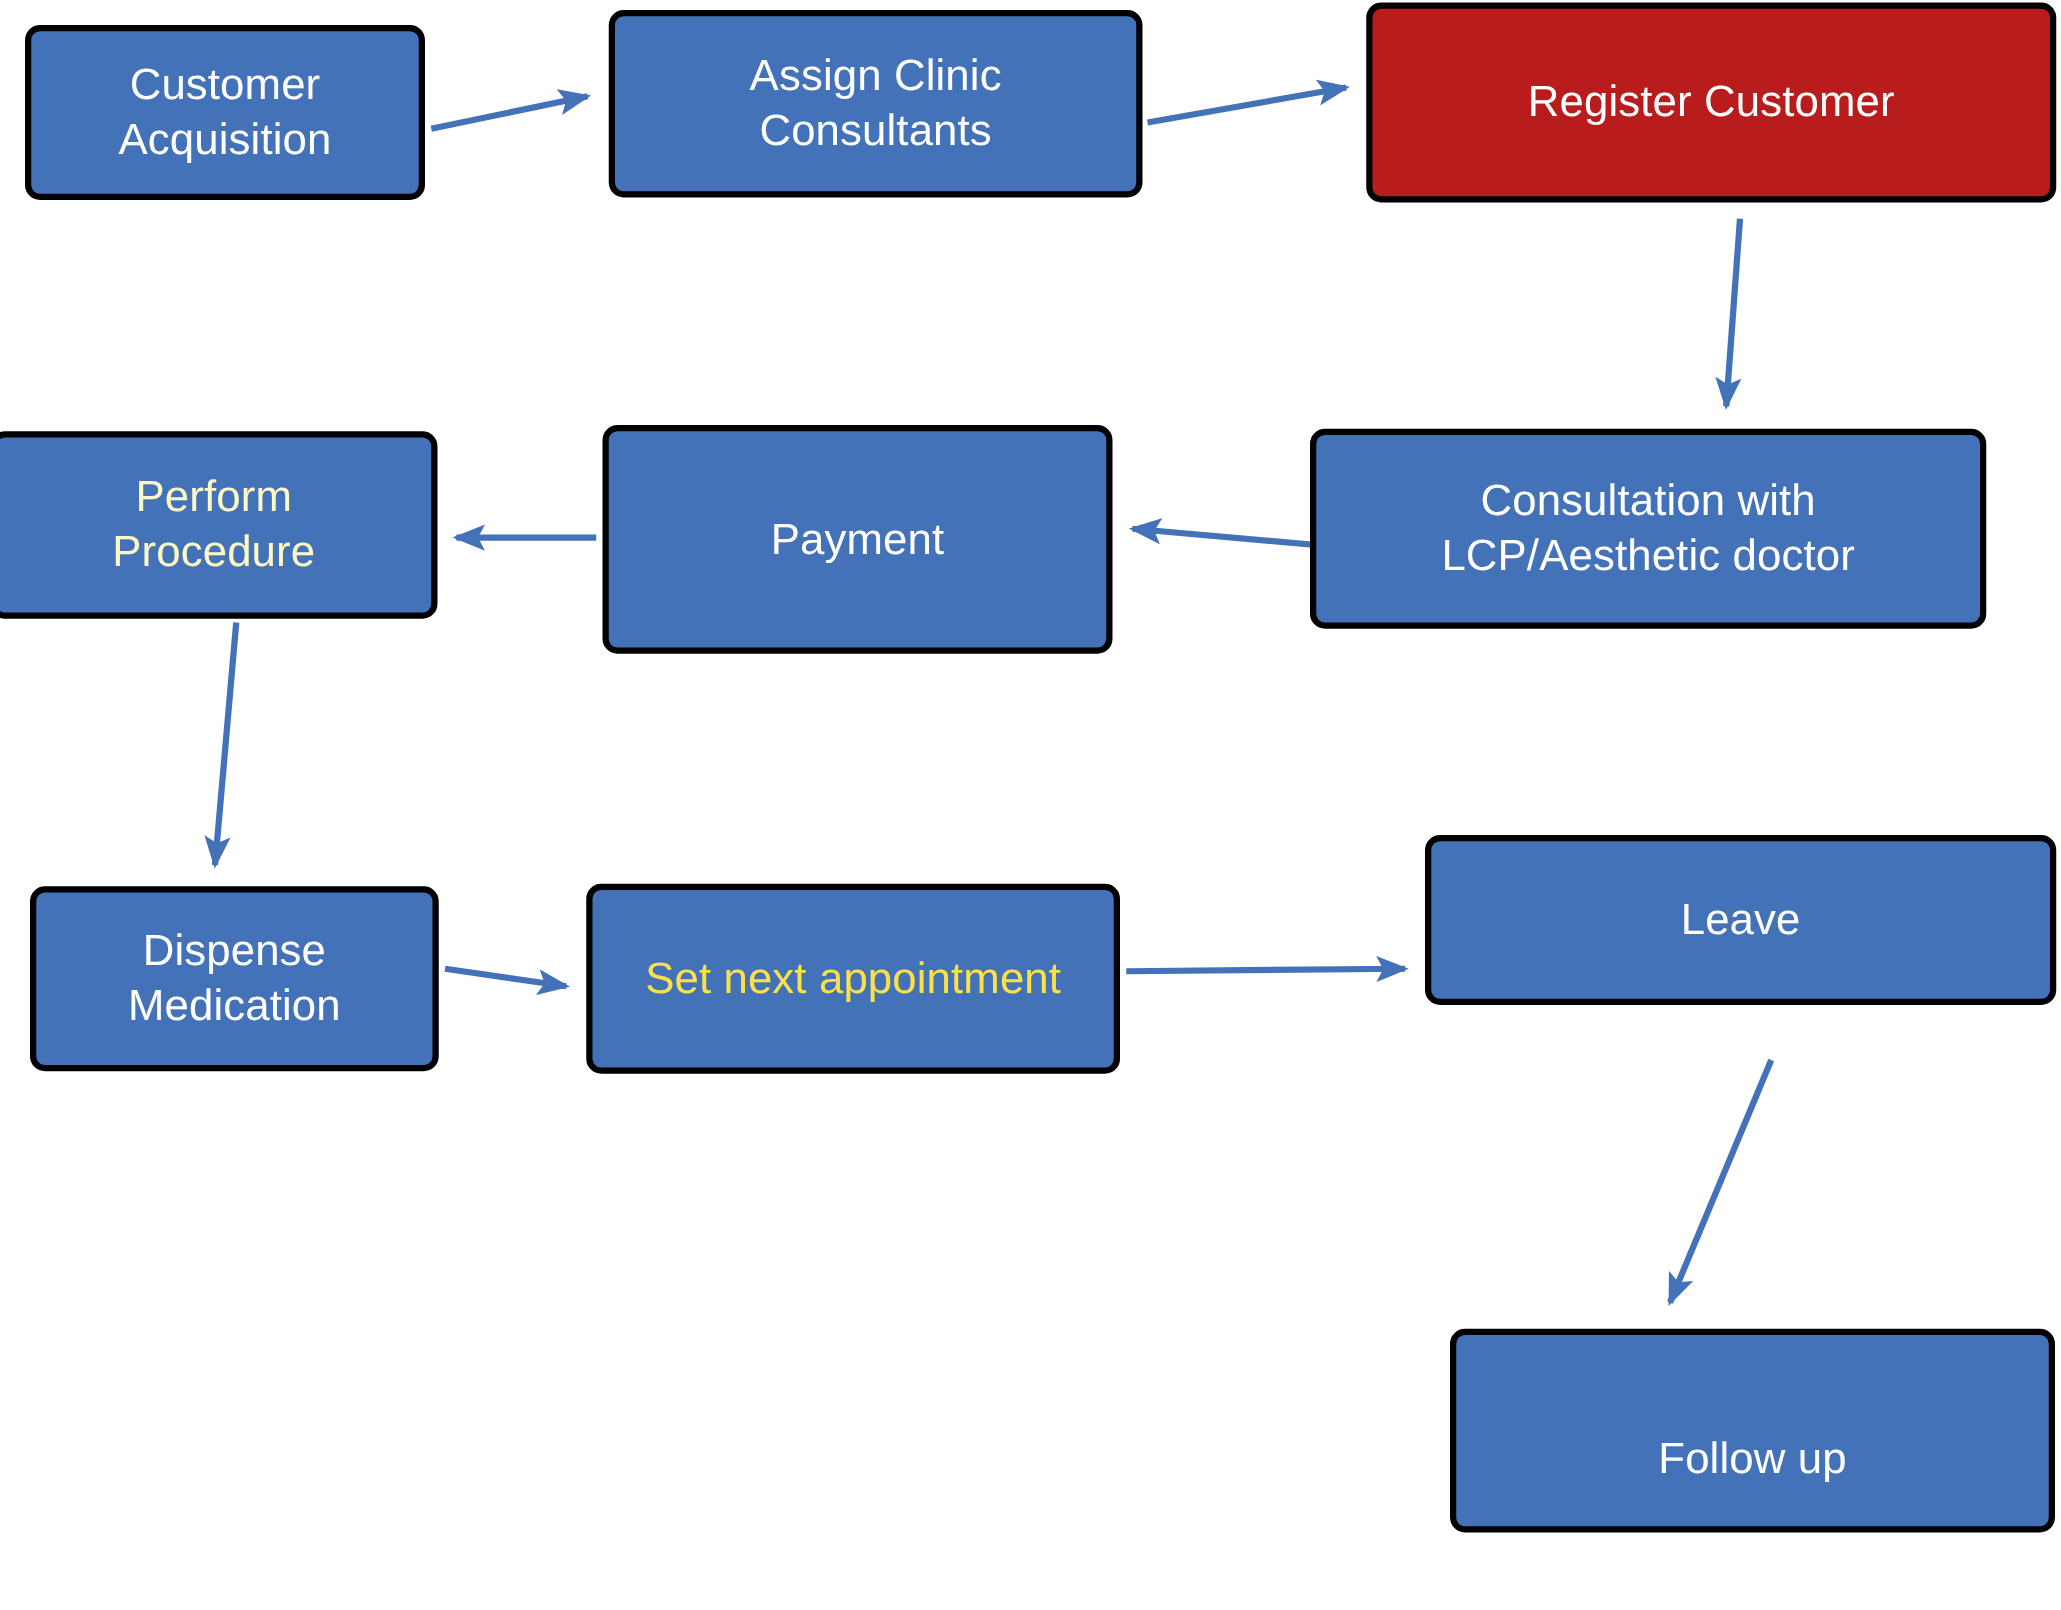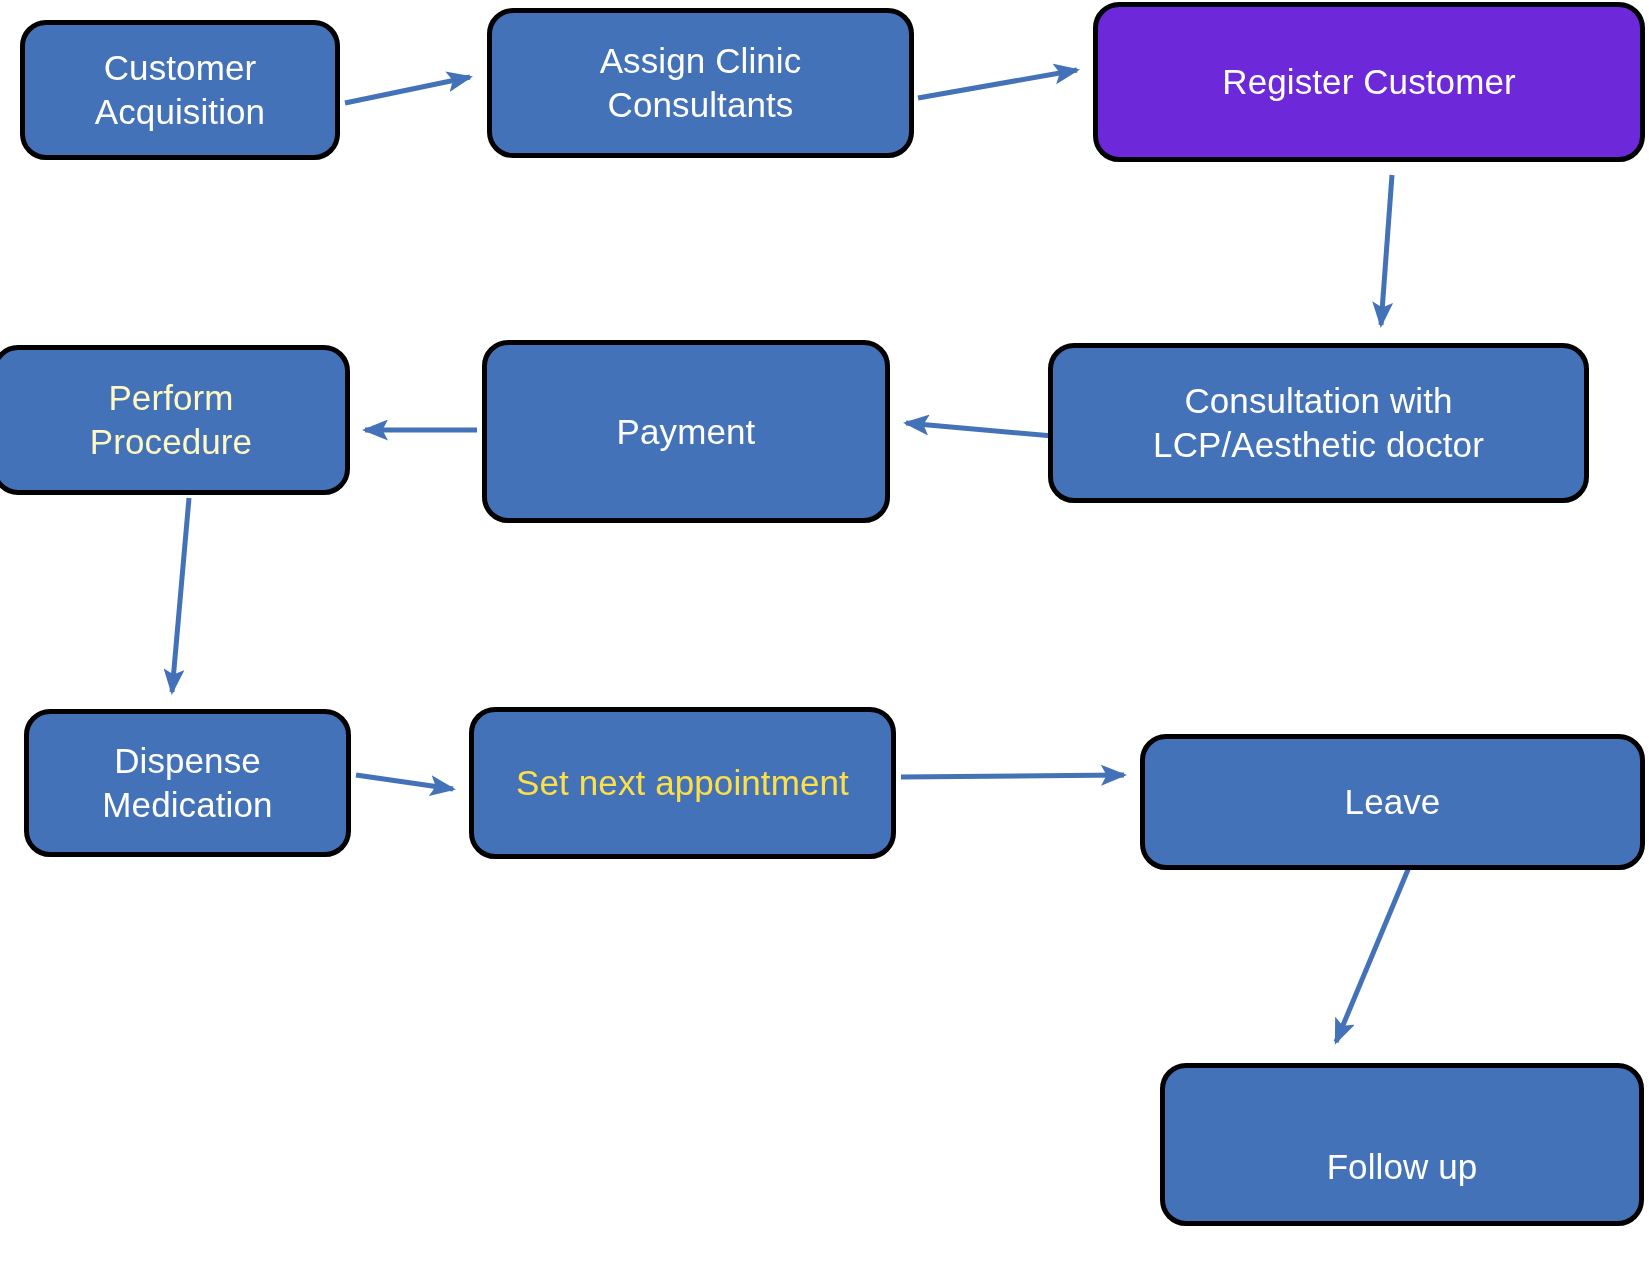--- a/index.html
+++ b/index.html
@@ -23,21 +23,21 @@
     top: 0;
     width: 1649px;
     height: 1288px;
     pointer-events: none;
   }
   .node {
     position: absolute;
     box-sizing: border-box;
     background: #4472B8;
     border: 5px solid #000000;
-    border-radius: 26px;
+    border-radius: 12px;
     display: flex;
     align-items: center;
     justify-content: center;
     text-align: center;
   }
   .node-label {
     color: #ffffff;
     font-family: "Liberation Sans", sans-serif;
     font-size: 35px;
     font-weight: 400;
@@ -73,42 +73,42 @@
 
   <div id="nodes-layer">
       <div class="node" style="left: 20px; top: 20px; width: 320px; height: 140px; background: rgb(68, 114, 184); border-color: rgb(0, 0, 0);">
         <span class="node-label" style="color: rgb(255, 255, 255);">Customer
 Acquisition</span>
       </div>
       <div class="node" style="left: 487px; top: 8px; width: 427px; height: 150px; background: rgb(68, 114, 184); border-color: rgb(0, 0, 0);">
         <span class="node-label" style="color: rgb(255, 255, 255);">Assign Clinic
 Consultants</span>
       </div>
-      <div class="node" style="left: 1093px; top: 2px; width: 552px; height: 160px; background: #6d28d9; border-color: rgb(0, 0, 0);">
+      <div class="node" style="left: 1093px; top: 2px; width: 552px; height: 160px; background: #b91c1c; border-color: rgb(0, 0, 0);">
         <span class="node-label" style="color: rgb(255, 255, 255);">Register Customer</span>
       </div>
       <div class="node" style="left: 1048px; top: 343px; width: 541px; height: 160px; background: rgb(68, 114, 184); border-color: rgb(0, 0, 0);">
         <span class="node-label" style="color: rgb(255, 255, 255);">Consultation with
 LCP/Aesthetic doctor</span>
       </div>
       <div class="node" style="left: 482px; top: 340px; width: 408px; height: 183px; background: rgb(68, 114, 184); border-color: rgb(0, 0, 0);">
         <span class="node-label" style="color: rgb(255, 255, 255);">Payment</span>
       </div>
       <div class="node" style="left: -8px; top: 345px; width: 358px; height: 150px; background: rgb(68, 114, 184); border-color: rgb(0, 0, 0);">
         <span class="node-label" style="color: #fef9c3;">Perform
 Procedure</span>
       </div>
       <div class="node" style="left: 24px; top: 709px; width: 327px; height: 148px; background: rgb(68, 114, 184); border-color: rgb(0, 0, 0);">
         <span class="node-label" style="color: rgb(255, 255, 255);">Dispense
 Medication</span>
       </div>
       <div class="node" style="left: 469px; top: 707px; width: 427px; height: 152px; background: rgb(68, 114, 184); border-color: rgb(0, 0, 0);">
         <span class="node-label" style="color: #fde047;">Set next appointment</span>
       </div>
-      <div class="node" style="left: 1140px; top: 734px; width: 505px; height: 136px; background: rgb(68, 114, 184); border-color: rgb(0, 0, 0);">
+      <div class="node" style="left: 1140px; top: 668px; width: 505px; height: 136px; background: rgb(68, 114, 184); border-color: rgb(0, 0, 0);">
         <span class="node-label" style="color: rgb(255, 255, 255);">Leave</span>
       </div>
       <div class="node" style="left: 1160px; top: 1063px; width: 484px; height: 163px; background: rgb(68, 114, 184); border-color: rgb(0, 0, 0);">
         <span class="node-label" style="color: rgb(255, 255, 255); margin-top: 44px;">Follow up</span>
       </div>
     </div>
 
 </div>
 
 </body></html>

